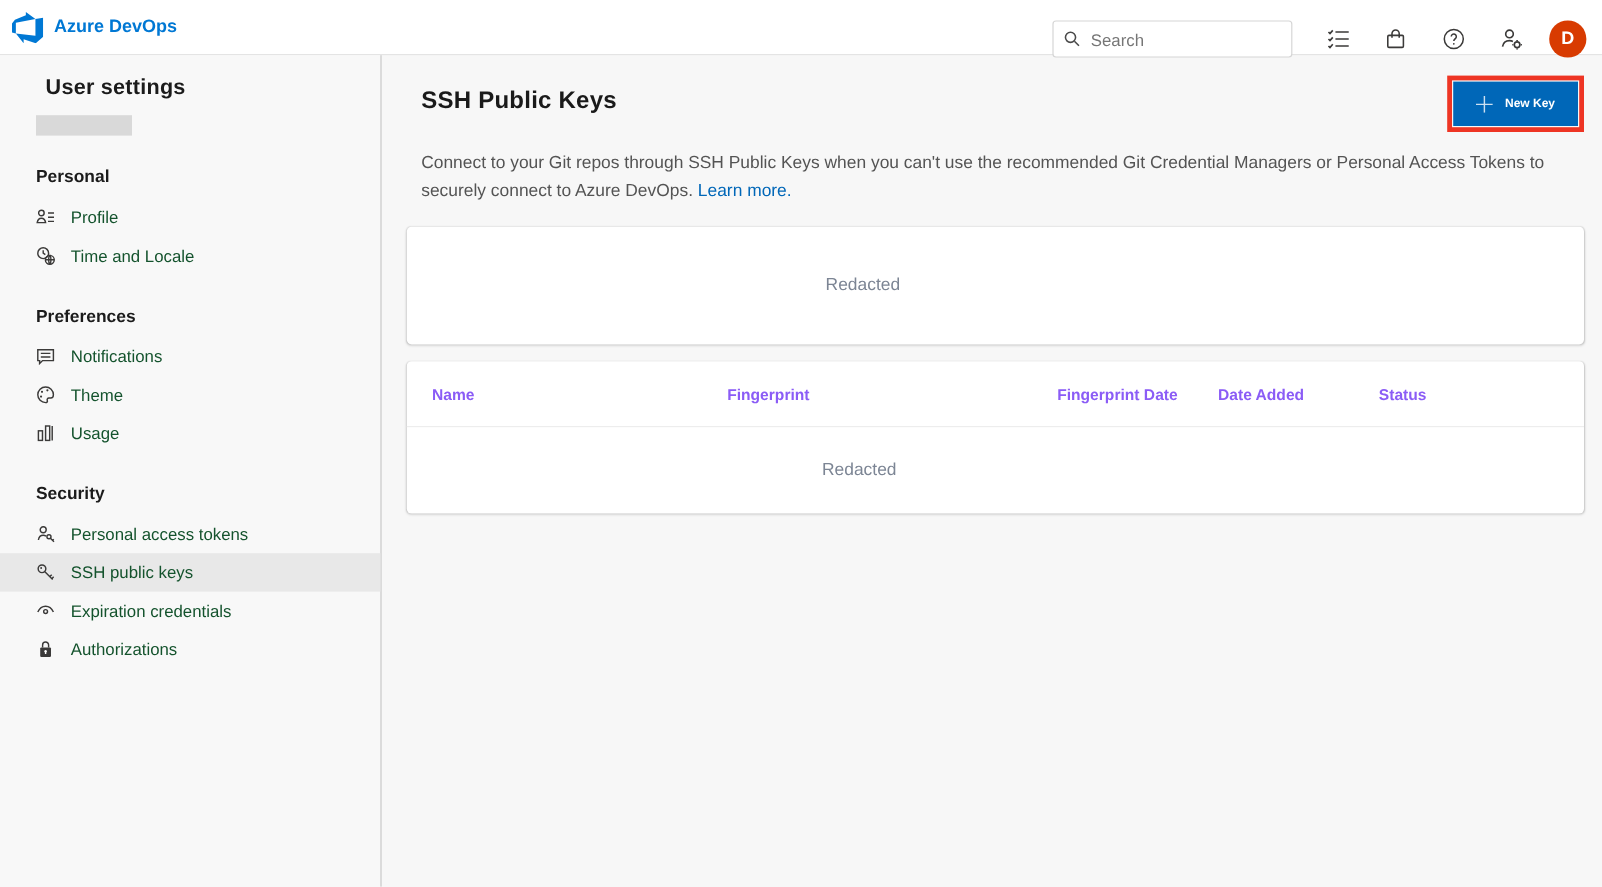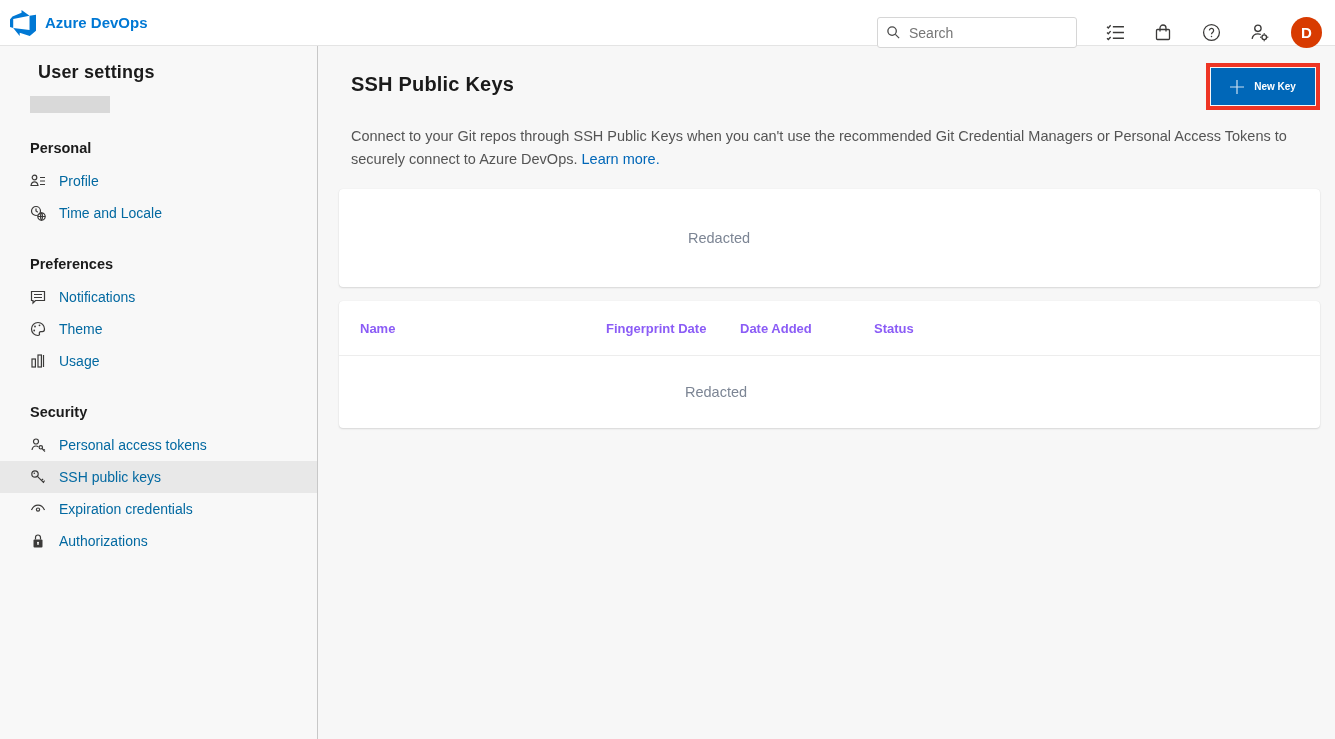--- a/index.html
+++ b/index.html
@@ -47,21 +47,21 @@
   .layout { display: flex; height: 693px; }
   .sidebar {
     width: 318px; flex: none; background: #f8f8f8;
     border-right: 1px solid #c8c8c8; padding-top: 16px;
   }
   .sidebar-title { font-size: 18px; font-weight: bold; padding: 0 38px; letter-spacing: .2px; }
   .sidebar-redacted-bar { width: 80px; height: 17px; background: #d9d9d9; margin: 13px 0 0 30px; }
   .side-section-header { font-size: 14.5px; font-weight: bold; padding: 0 30px; margin-top: 27px; margin-bottom: 9px; }
   .side-item {
     height: 32px; display: flex; align-items: center; gap: 13px;
-    padding-left: 30px; cursor: pointer; font-size: 14px; color: #0369a1;
+    padding-left: 30px; cursor: pointer; font-size: 14px; color: #14532d;
   }
   .side-item.selected { background: #e8e8e8; }
   .side-item .icn { width: 16px; height: 16px; flex: none; display: inline-flex; }
 
   
   .main { flex: 1; padding: 0 15px 0 33px; }
   .main-header { display: flex; align-items: flex-start; justify-content: space-between; margin-top: 17px; }
   .page-title { font-size: 20px; font-weight: bold; color: #1a1a1a; margin-top: 10px; letter-spacing: .2px; }
   .annotation-box { border: 4px solid #ee3524; padding: 1px; }
   .new-key-btn {
@@ -276,20 +276,21 @@
       <a class="learn-more" href="#">Learn more.</a>
     </div>
 
     <div class="card banner-card">
       <span class="redacted-text">Redacted</span>
     </div>
 
     <div class="card table-card">
       <div class="table-header">
         <span class="th c-name">Name</span>
+        <span class="th c-fingerprint">Fingerprint</span>
         <span class="th c-expiration">Fingerprint Date</span>
         <span class="th c-dateadded">Date Added</span>
         <span class="th c-status">Status</span>
       </div>
       <div class="table-body-row">
         <span class="redacted-text">Redacted</span>
       </div>
     </div>
   </div>
 </div>

